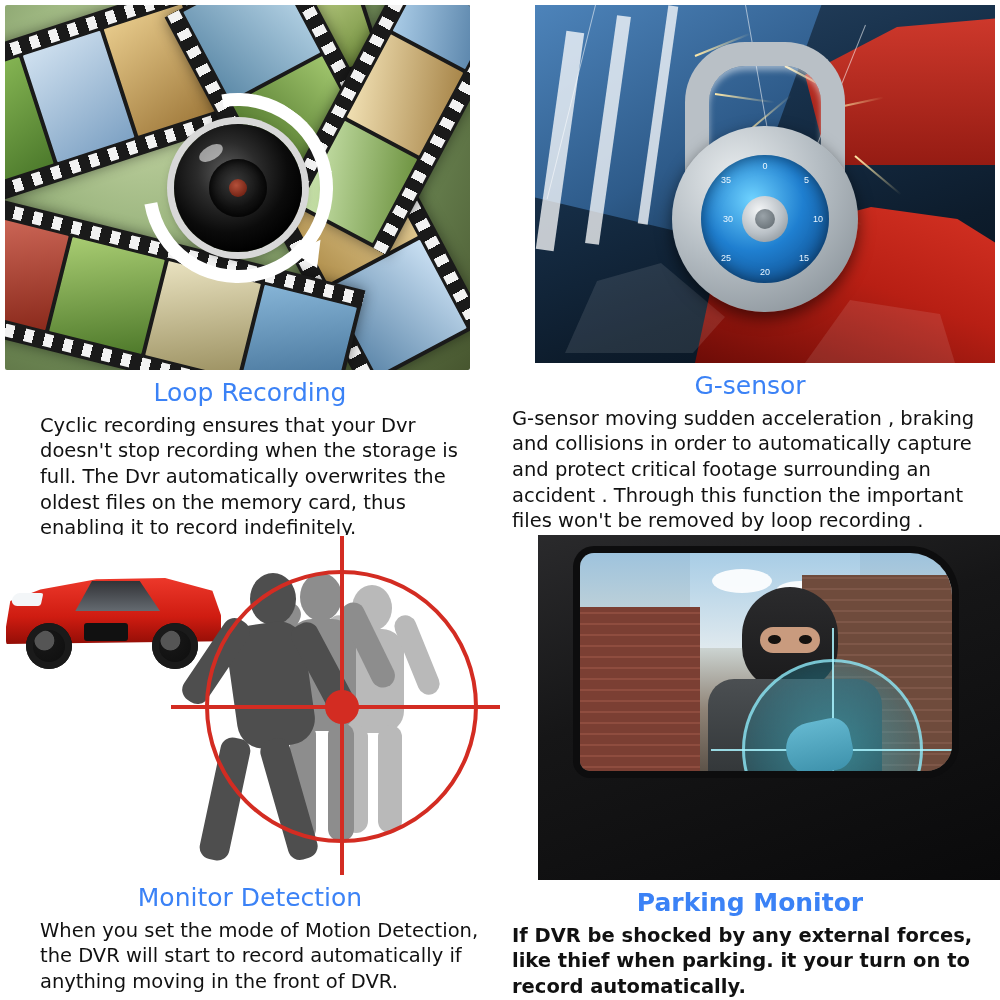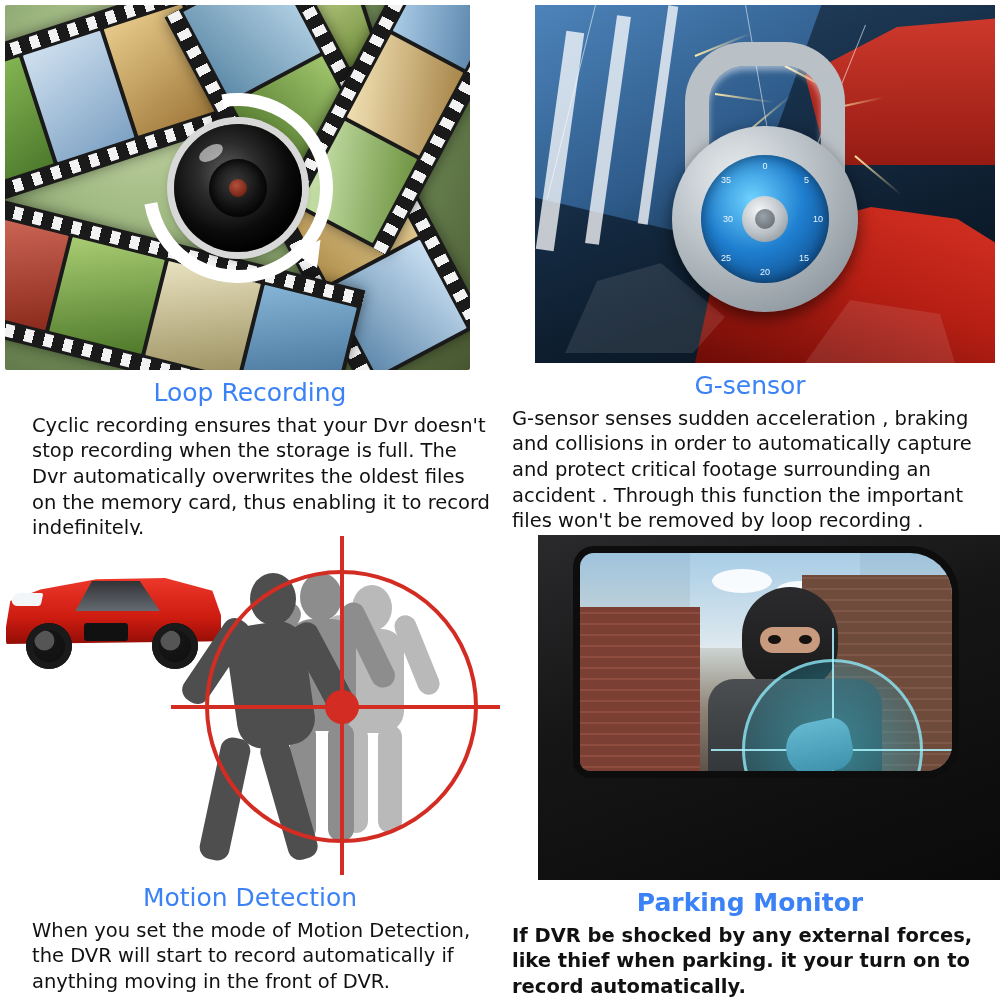--- a/index.html
+++ b/index.html
@@ -238,21 +238,21 @@
     border: 3px solid rgba(150,240,255,.75);
   }
   .teal-cross-h, .teal-cross-v { position:absolute; background: rgba(170,245,255,.85); }
   .hand { position:absolute; left: 206px; top: 168px; width: 66px; height: 52px; background: linear-gradient(180deg,#63b7cf,#3f93ad); border-radius: 26px 18px 20px 24px; transform: rotate(-12deg); }
 
   .t1 { grid-column: 1; grid-row: 1; }
   .t2 { grid-column: 2; grid-row: 1; }
   .t3 { grid-column: 1; grid-row: 2; }
   .t4 { grid-column: 2; grid-row: 2; font-weight: bold; }
 
-  .pad-l { padding-left: 32px; padding-right: 10px; }
+  .pad-l { padding-left: 40px; padding-right: 10px; }
   .pad-r { padding-left: 12px; padding-right: 8px; }
 </style>
 </head>
 <body>
 
 <div class="page">
 
   <div class="cell c1 t1">
     <div class="media">
       <div class="film-strip s1">
@@ -338,21 +338,21 @@
             <span class="dial-num" style="left:20px;bottom:20px">25</span>
             <span class="dial-num" style="left:22px;top:50%;transform:translateY(-50%)">30</span>
             <span class="dial-num" style="left:20px;top:20px">35</span>
             <div class="dial-center"></div>
           </div>
         </div>
       </div>
     </div>
 
     <div class="feature-title">G-sensor</div>
-    <div class="feature-desc pad-r">G-sensor senses sudden acceleration , braking and collisions in order to automatically capture and protect critical footage surrounding an accident . Through this function the important files won't be removed by loop recording .</div>
+    <div class="feature-desc pad-r">G-sensor moving sudden acceleration , braking and collisions in order to automatically capture and protect critical footage surrounding an accident . Through this function the important files won't be removed by loop recording .</div>
   </div>
 
   <div class="cell c3 t3">
     <div class="media">
 
       <div class="sportscar">
         <div class="sc-body"></div>
         <div class="sc-window"></div>
         <div class="sc-light"></div>
         <div class="sc-grill"></div>
@@ -385,21 +385,21 @@
         <div class="limb" style="left:112px;top:46px;width:28px;height:96px;background:#4e4e4e;transform:rotate(-28deg)"></div>
         <div class="limb" style="left:14px;top:164px;width:30px;height:124px;background:#4e4e4e;transform:rotate(12deg)"></div>
         <div class="limb" style="left:78px;top:164px;width:30px;height:124px;background:#4e4e4e;transform:rotate(-16deg)"></div>
       </div>
 
       <div class="target">
         <div class="target-dot"></div>
       </div>
     </div>
 
-    <div class="feature-title">Motion Detection</div>
+    <div class="feature-title">Monitor Detection</div>
     <div class="feature-desc pad-l">When you set the mode of Motion Detection, the DVR will start to record automatically if anything moving in the front of DVR.</div>
   </div>
 
   <div class="cell c4 t4">
     <div class="media">
       <div class="car-door"></div>
       <div class="window-hole">
         <div class="sky"></div>
         <div class="cloud" style="left:132px;top:16px;width:60px;height:24px"></div>
         <div class="cloud" style="left:196px;top:28px;width:48px;height:20px"></div>

